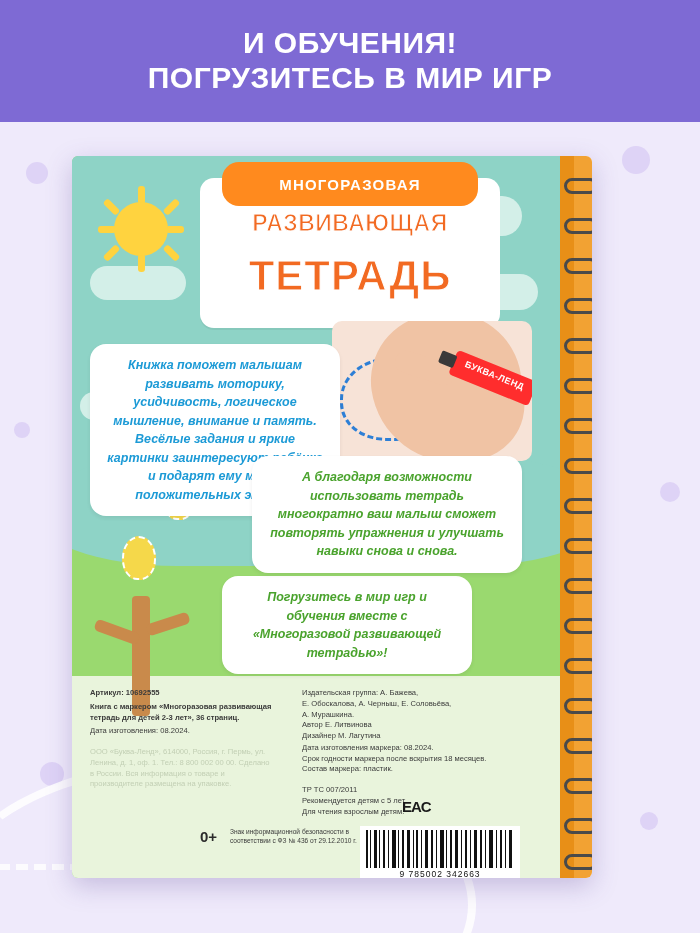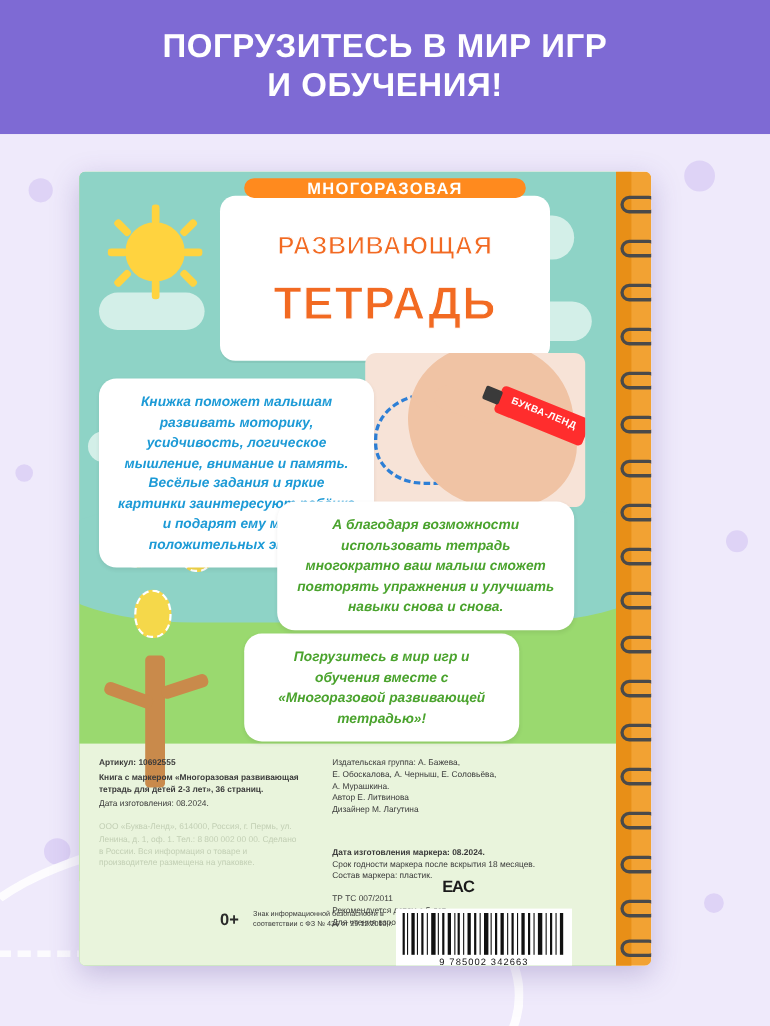--- a/index.html
+++ b/index.html
@@ -83,21 +83,21 @@
   }
   .ray{position:absolute;background:#ffd33f;border-radius:3px;}
 
   
   .title-card{
     position:absolute;left:128px;top:22px;width:300px;height:150px;
     background:#ffffff;border-radius:14px;
     box-shadow:0 2px 0 rgba(0,0,0,.05);
   }
   .ribbon{
-    position:absolute;left:150px;top:6px;width:256px;height:18px;
+    position:absolute;left:150px;top:6px;width:256px;height:44px;
     background:#ff8a1e;border-radius:17px;
     display:flex;align-items:center;justify-content:center;
   }
   .ribbon span{
     color:#ffffff;font-weight:bold;font-size:15px;letter-spacing:1.2px;
   }
   .title-1,.title-2{
     position:absolute;width:300px;text-align:center;
     font-weight:bold;color:#f26a22;
     -webkit-text-stroke:1px #ffffff;
@@ -216,22 +216,22 @@
     border:8px solid #ffffff;border-radius:50%;opacity:.9;
     border-bottom-color:transparent;border-left-color:transparent;
   }
 </style>
 </head>
 <body>
 
 <div class="page">
 
   <div class="banner">
+    <div class="banner-line">И ОБУЧЕНИЯ!</div>
     <div class="banner-line">ПОГРУЗИТЕСЬ В МИР ИГР</div>
-    <div class="banner-line">И ОБУЧЕНИЯ!</div>
   </div>
 
   <div class="backdrop">
     <div class="dot" style="left:26px;top:40px;width:22px;height:22px;"></div>
     <div class="dot" style="left:622px;top:24px;width:28px;height:28px;"></div>
     <div class="dot" style="left:14px;top:300px;width:16px;height:16px;"></div>
     <div class="dot" style="left:660px;top:360px;width:20px;height:20px;"></div>
     <div class="dot" style="left:40px;top:640px;width:24px;height:24px;"></div>
     <div class="dot" style="left:640px;top:690px;width:18px;height:18px;"></div>
     <div class="road" style="left:-20px;top:742px;width:300px;"></div>
@@ -303,21 +303,21 @@
           <div style="margin-top:3px;font-weight:bold;">Книга с маркером «Многоразовая развивающая тетрадь для детей 2-3 лет», 36 страниц.</div>
           <div style="margin-top:3px;">Дата изготовления: 08.2024.</div>
           <div class="faint" style="margin-top:10px;">ООО «Буква-Ленд», 614000, Россия, г. Пермь, ул. Ленина, д. 1, оф. 1. Тел.: 8 800 002 00 00. Сделано в России. Вся информация о товаре и производителе размещена на упаковке.</div>
         </div>
         <div class="info-col col-right">
           <div>Издательская группа: А. Бажева,</div>
           <div>Е. Обоскалова, А. Черныш, Е. Соловьёва,</div>
           <div>А. Мурашкина.</div>
           <div>Автор Е. Литвинова</div>
           <div>Дизайнер М. Лагутина</div>
-          <div style="margin-top:28px;font-weight:bold;">Дата изготовления маркера: 08.2024.</div>
+          <div style="margin-top:1px;">Дата изготовления маркера: 08.2024.</div>
           <div>Срок годности маркера после вскрытия 18 месяцев.</div>
           <div>Состав маркера: пластик.</div>
           <div style="margin-top:10px;">ТР ТС 007/2011</div>
           <div>Рекомендуется детям с 5 лет.</div>
           <div>Для чтения взрослым детям.</div>
         </div>
 
         <div class="age">0+</div>
         <div class="age-note">Знак информационной безопасности в соответствии с ФЗ № 436 от 29.12.2010 г.</div>
         <div class="eac">EAC</div>

